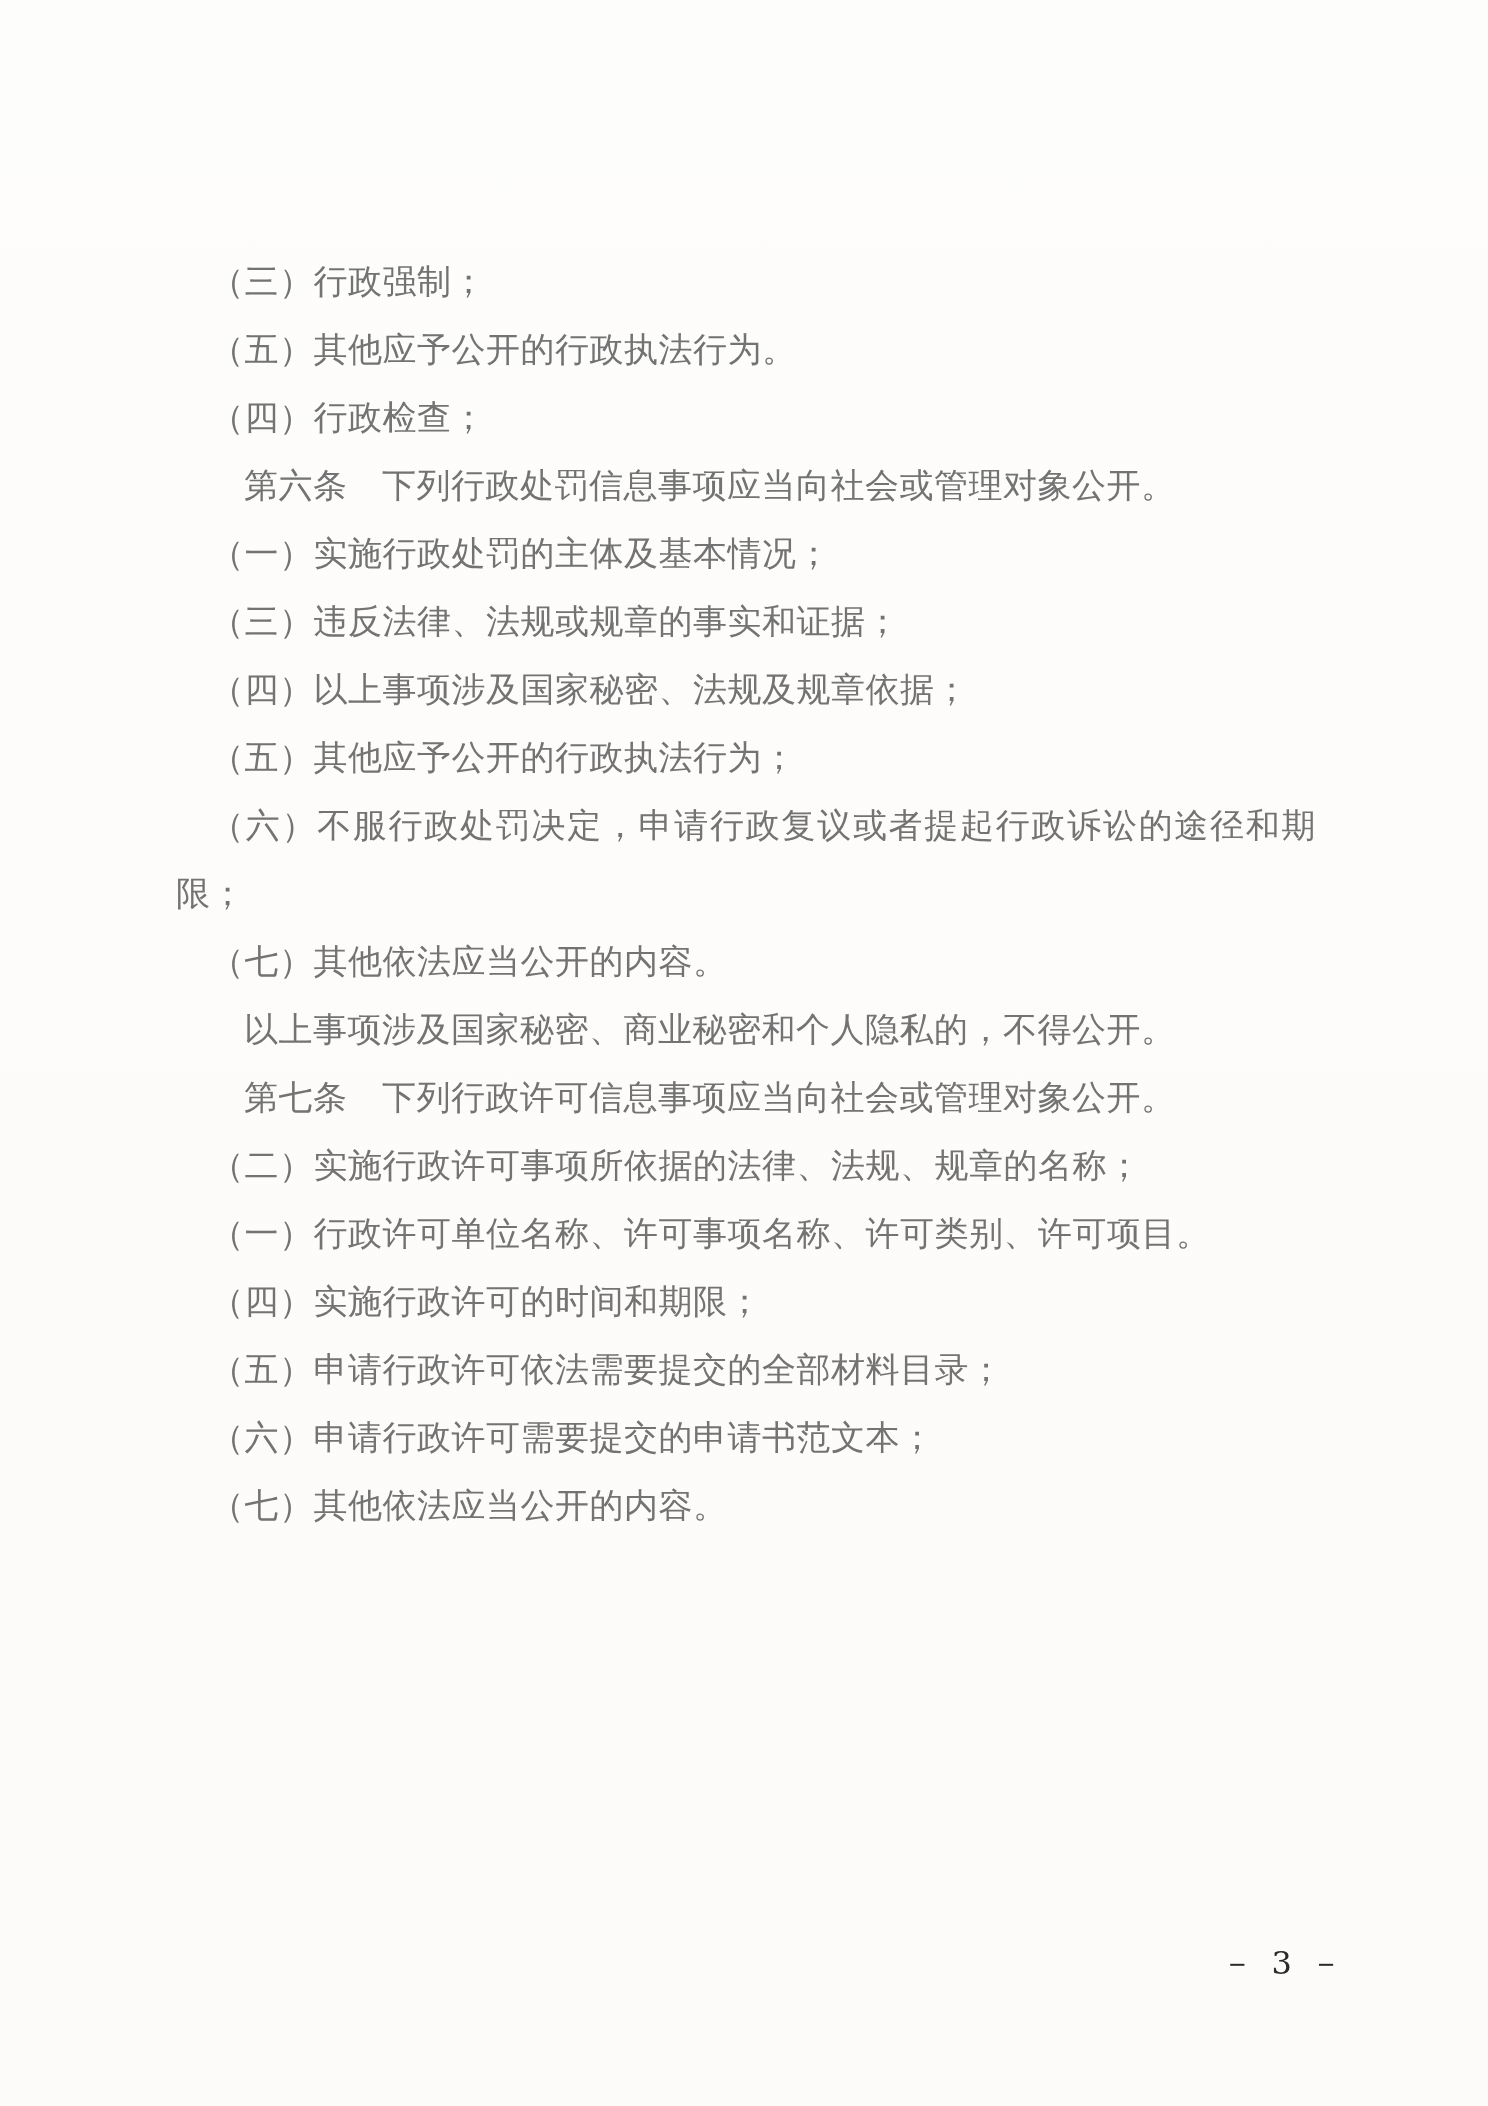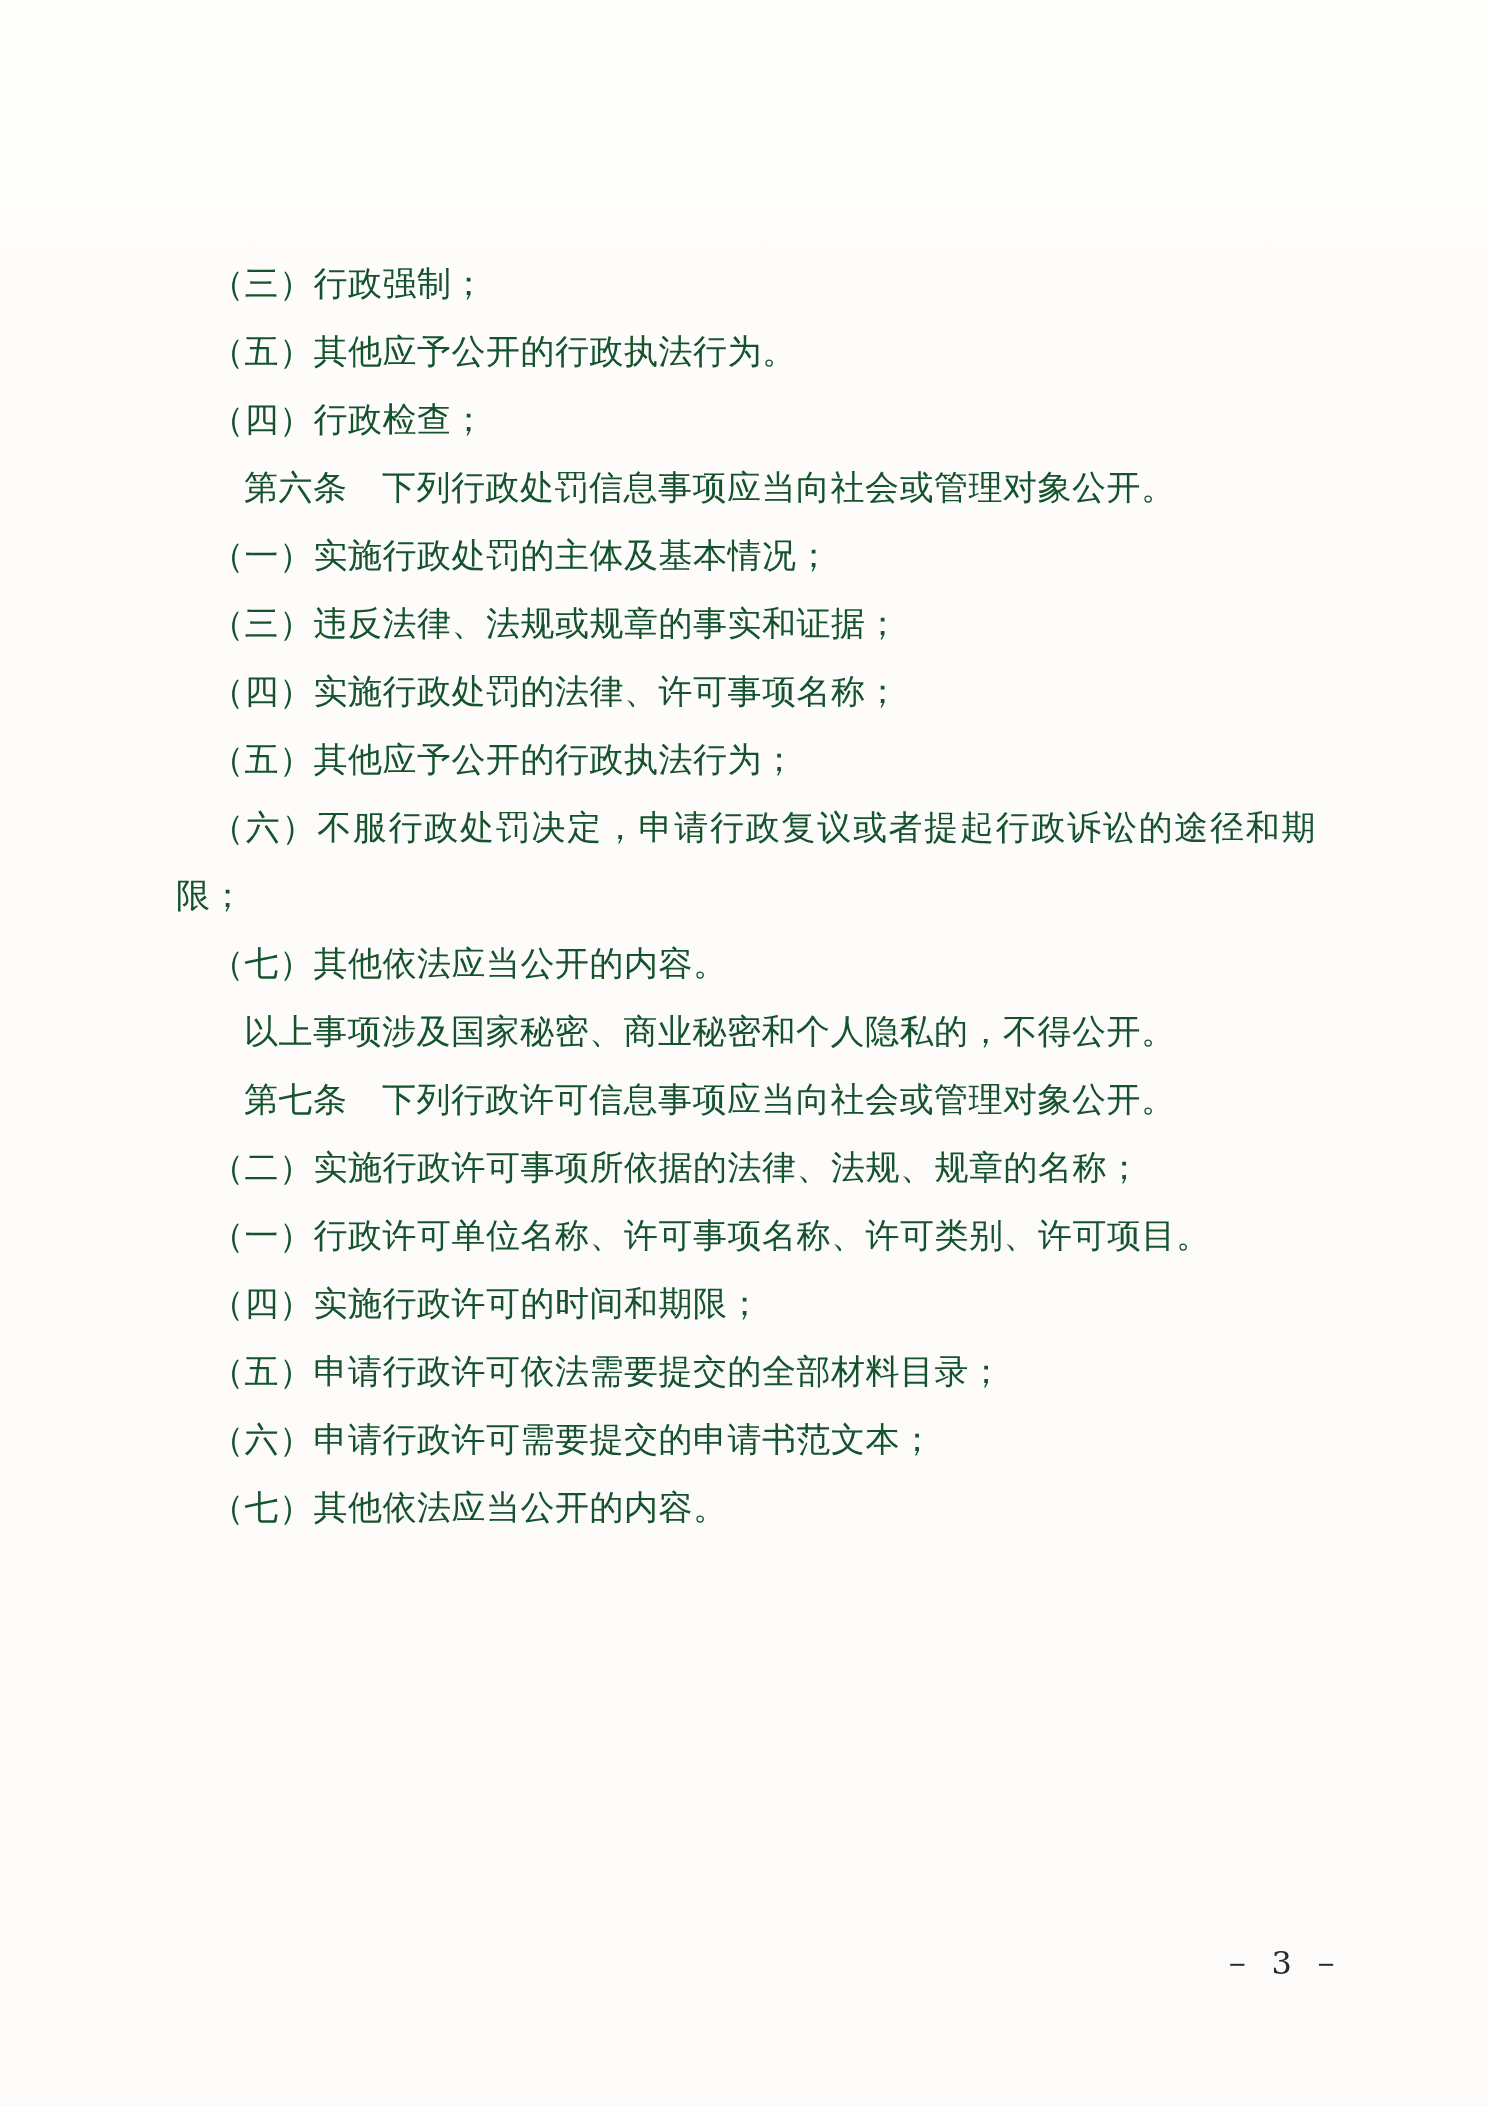--- a/index.html
+++ b/index.html
@@ -41,22 +41,22 @@
     width: 1140px;
   }
 
   p.para {
     margin: 0 0 0 0;
     font-size: 34px;
     line-height: 68px;
     letter-spacing: 0.5px;
     text-align: justify;
     text-justify: inter-ideograph;
-    color: #14532d;
-    font-family: Liberation Serif, serif;
+    color: #737373;
+    font-family: Liberation Mono, monospace;
     text-indent: 0;
   }
 
   p.indent {
     text-indent: 68px;
   }
 
   p.indent2 {
     text-indent: 34px;
   }
@@ -75,21 +75,21 @@
 <body>
 
 <div class="page">
   <div class="body-area" id="body-area">
       <p class="para indent2">（三）行政强制；</p>
       <p class="para indent2">（五）其他应予公开的行政执法行为。</p>
       <p class="para indent2">（四）行政检查；</p>
       <p class="para indent">第六条　下列行政处罚信息事项应当向社会或管理对象公开。</p>
       <p class="para indent2">（一）实施行政处罚的主体及基本情况；</p>
       <p class="para indent2">（三）违反法律、法规或规章的事实和证据；</p>
-      <p class="para indent2">（四）实施行政处罚的法律、许可事项名称；</p>
+      <p class="para indent2">（四）以上事项涉及国家秘密、法规及规章依据；</p>
       <p class="para indent2">（五）其他应予公开的行政执法行为；</p>
       <p class="para indent2">（六）不服行政处罚决定，申请行政复议或者提起行政诉讼的途径和期限；</p>
       <p class="para indent2">（七）其他依法应当公开的内容。</p>
       <p class="para indent">以上事项涉及国家秘密、商业秘密和个人隐私的，不得公开。</p>
       <p class="para indent">第七条　下列行政许可信息事项应当向社会或管理对象公开。</p>
       <p class="para indent2">（二）实施行政许可事项所依据的法律、法规、规章的名称；</p>
       <p class="para indent2">（一）行政许可单位名称、许可事项名称、许可类别、许可项目。</p>
       <p class="para indent2">（四）实施行政许可的时间和期限；</p>
       <p class="para indent2">（五）申请行政许可依法需要提交的全部材料目录；</p>
       <p class="para indent2">（六）申请行政许可需要提交的申请书范文本；</p>

